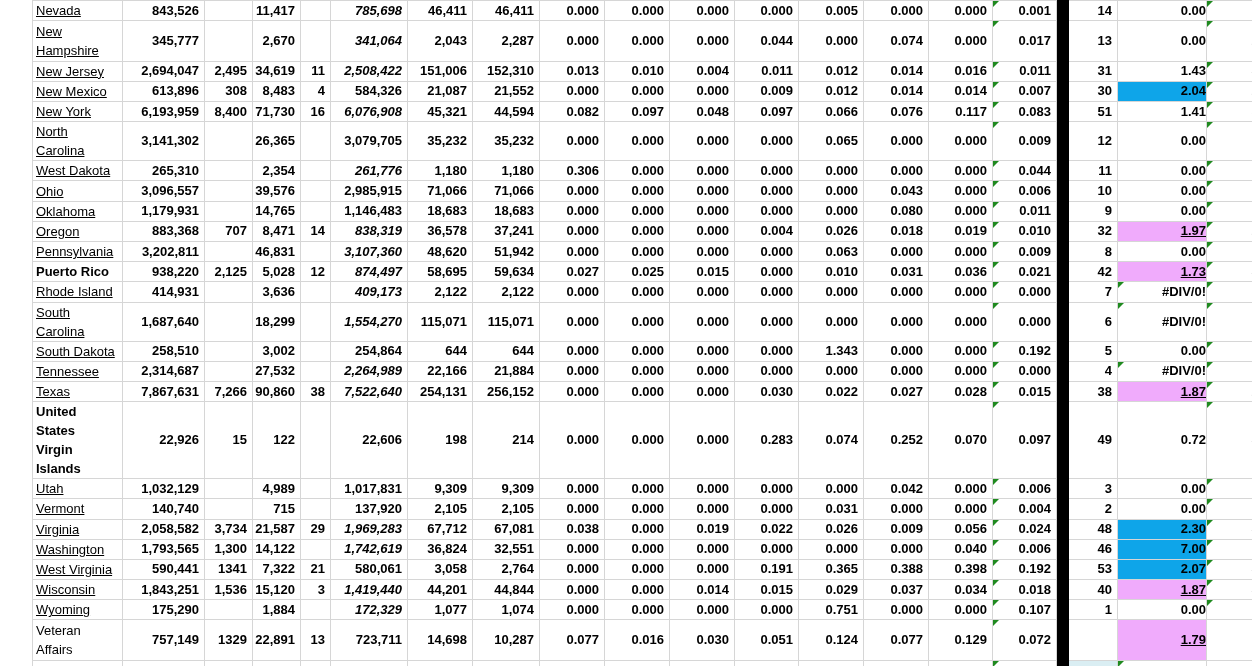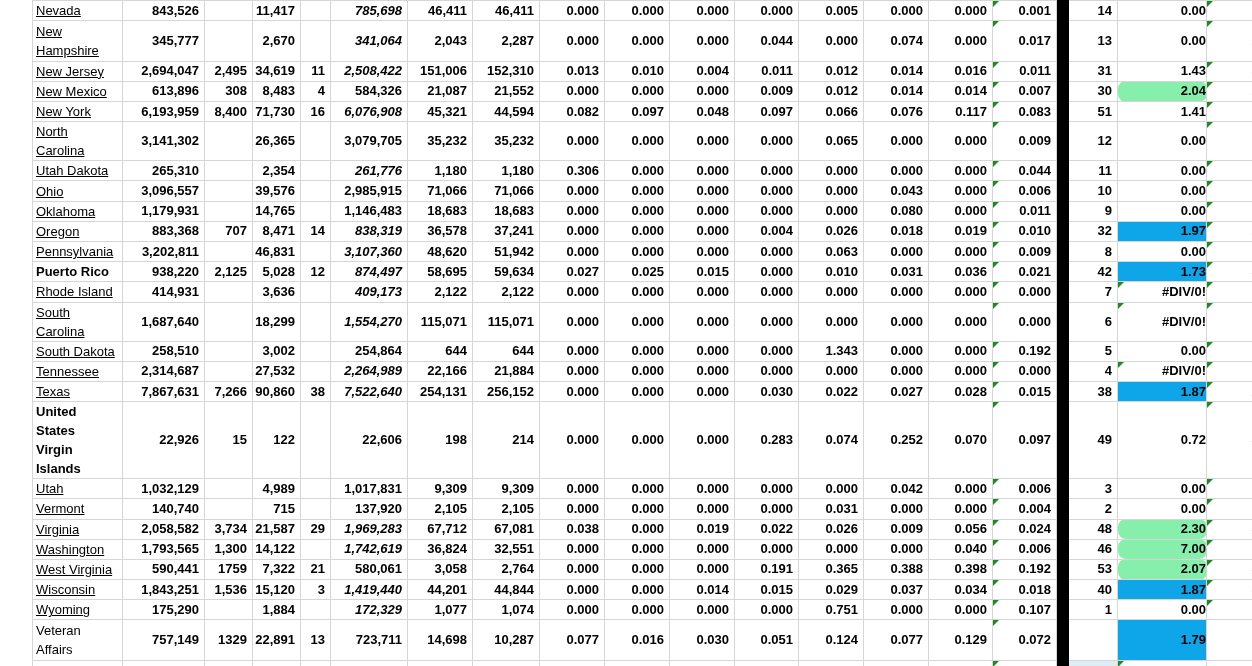--- a/index.html
+++ b/index.html
@@ -24,22 +24,22 @@
     text-align:left;font-weight:400;
     white-space:pre-line;line-height:19px;padding-left:3px;
   }
   td.name.link{text-decoration:underline;}
   td.name.bold{font-weight:700;}
   td.num{text-align:right;font-weight:700;}
   td.ital{font-style:italic;}
   td.center{text-align:right;font-weight:700;padding:0;}
   td.divider{background:#000;border-color:#000;padding:0;}
   td.filler{border:none;}
-  td.fill-y{background:#0ea5e9;}
-  td.fill-p{background:#86efac;border-radius:8px;}
+  td.fill-y{background:#f0abfc;text-decoration:underline;}
+  td.fill-p{background:#0ea5e9;}
   td.fill-b{background:#DAEEF3;}
   .tri{
     position:absolute;top:0;left:0;width:0;height:0;
     border-top:6px solid #1F8A1F;border-right:6px solid transparent;
   }
 </style>
 </head>
 <body>
 
 <div id="sheet">
@@ -201,21 +201,21 @@
           <td class="num">0.000</td>
           <td class="num">0.000</td>
           <td class="num">0.009<span class="tri"></span></td>
           <td class="divider"></td>
           <td class="num">12</td>
           <td class="center">0.00</td>
           <td class="num">19<span class="tri"></span></td>
           <td class="filler"></td>
         </tr>
         <tr class="s">
-          <td class="name link">Utah Dakota</td>
+          <td class="name link">West Dakota</td>
           <td class="num">265,310</td>
           <td class="num"></td>
           <td class="num">2,354</td>
           <td class="num"></td>
           <td class="num ital">261,776</td>
           <td class="num">1,180</td>
           <td class="num">1,180</td>
           <td class="num">0.306</td>
           <td class="num">0.000</td>
           <td class="num">0.000</td>
@@ -572,21 +572,21 @@
           <td class="num">0.006<span class="tri"></span></td>
           <td class="divider"></td>
           <td class="num">46</td>
           <td class="center fill-p">7.00</td>
           <td class="num">9<span class="tri"></span></td>
           <td class="filler"></td>
         </tr>
         <tr class="s">
           <td class="name link">West Virginia</td>
           <td class="num">590,441</td>
-          <td class="num">1759</td>
+          <td class="num">1341</td>
           <td class="num">7,322</td>
           <td class="num">21</td>
           <td class="num">580,061</td>
           <td class="num">3,058</td>
           <td class="num">2,764</td>
           <td class="num">0.000</td>
           <td class="num">0.000</td>
           <td class="num">0.000</td>
           <td class="num">0.191</td>
           <td class="num">0.365</td>

